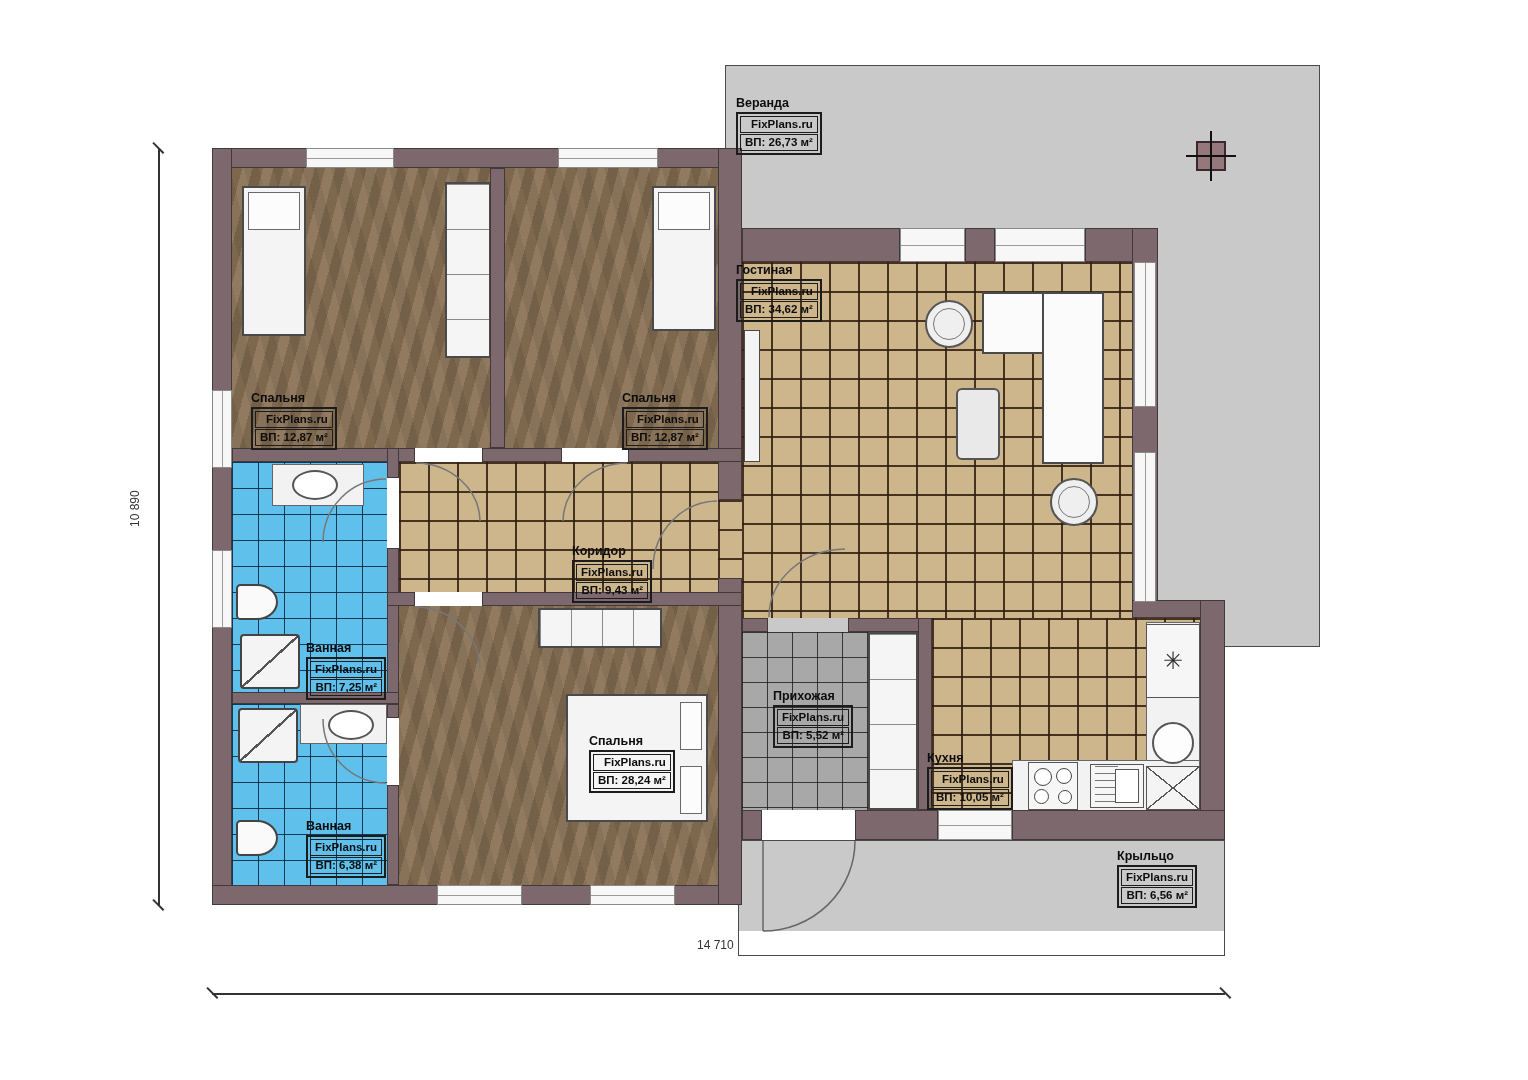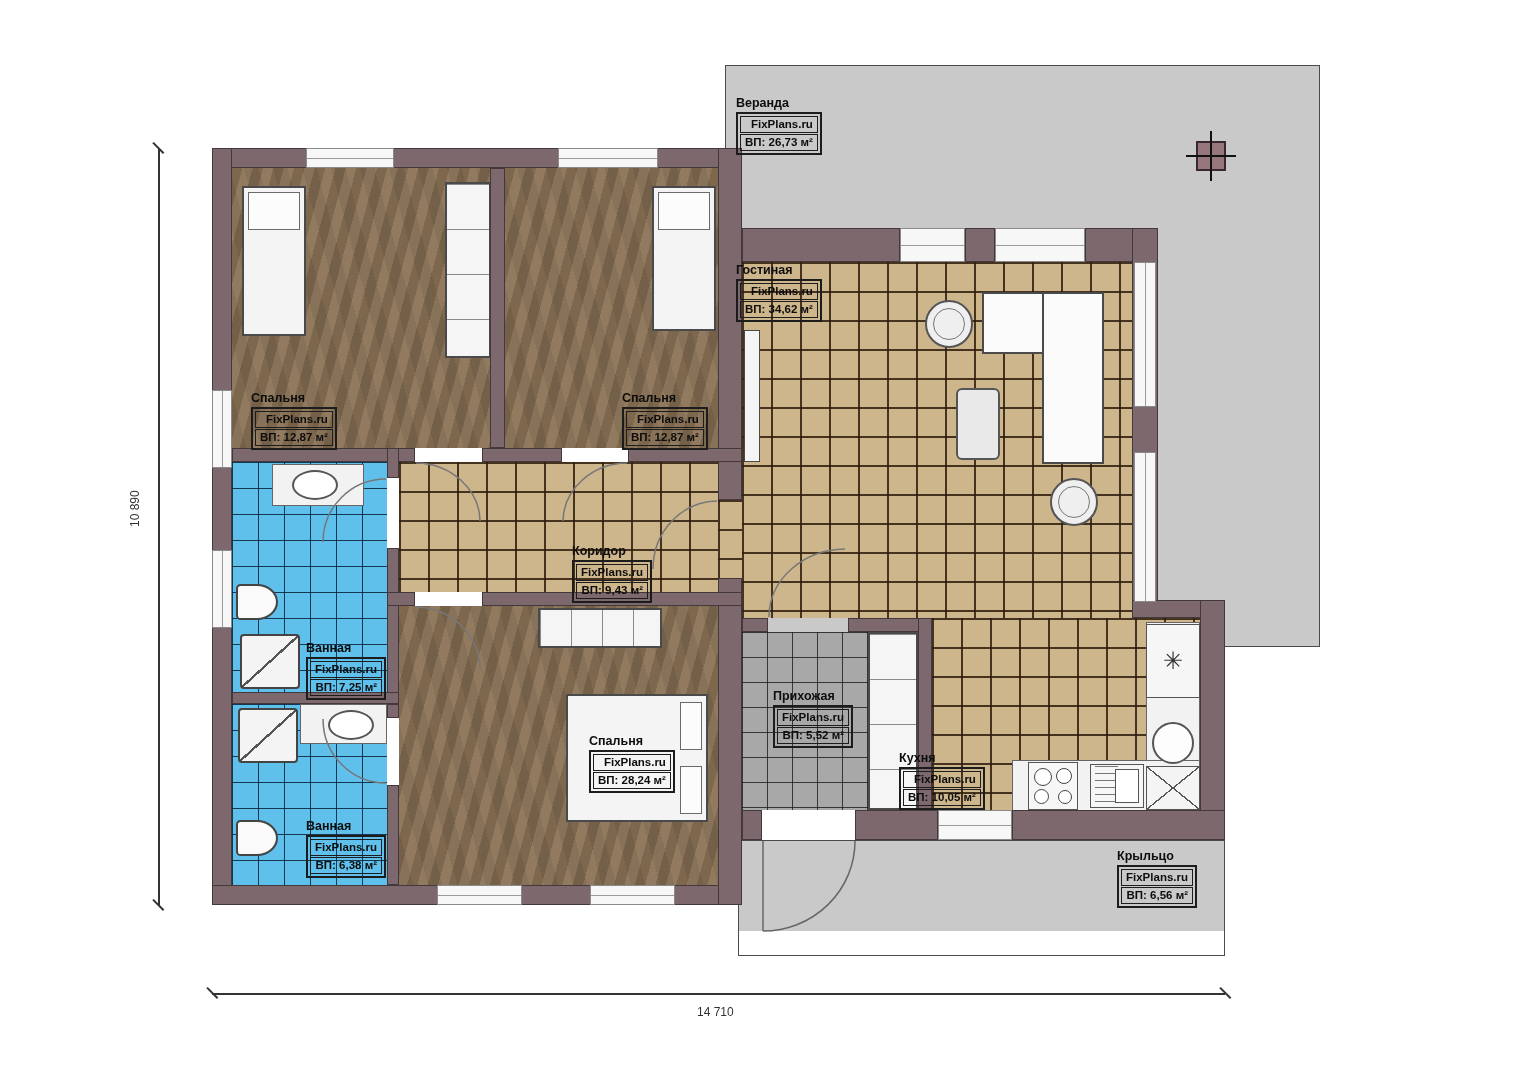--- a/index.html
+++ b/index.html
@@ -266,21 +266,21 @@
       <div class="rrow">ВП: 6,38 м²</div>
     </div>
   </div>
   <div class="rlabel" style="left:773px;top:689px">
     <div class="rname">Прихожая</div>
     <div class="rbox">
       <div class="rrow">FixPlans.ru</div>
       <div class="rrow">ВП: 5,52 м²</div>
     </div>
   </div>
-  <div class="rlabel" style="left:899px;top:751px">
+  <div class="rlabel" style="left:927px;top:751px">
     <div class="rname">Кухня</div>
     <div class="rbox">
       <div class="rrow">FixPlans.ru</div>
       <div class="rrow">ВП: 10,05 м²</div>
     </div>
   </div>
   <div class="rlabel" style="left:1117px;top:849px">
     <div class="rname">Крыльцо</div>
     <div class="rbox">
       <div class="rrow">FixPlans.ru</div>
@@ -288,15 +288,15 @@
     </div>
   </div>
 
   <div class="abs dimline" style="left:158px;top:148px;width:1.5px;height:757px"></div>
   <div class="tick" style="left:151px;top:147px"></div>
   <div class="tick" style="left:151px;top:904px"></div>
   <div class="dimtext" style="left:128px;top:527px;transform:rotate(-90deg);transform-origin:left top">10 890</div>
   <div class="abs dimline" style="left:212px;top:993px;width:1013px;height:1.5px"></div>
   <div class="tick" style="left:205px;top:992px"></div>
   <div class="tick" style="left:1218px;top:992px"></div>
-  <div class="dimtext" style="left:697px;top:1005px">14 710</div>
+  <div class="dimtext" style="left:697px;top:938px">14 710</div>
 
 </div>
 
 </body></html>

